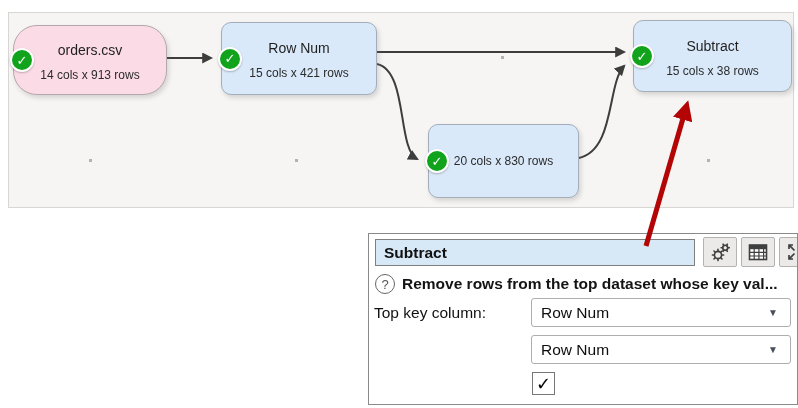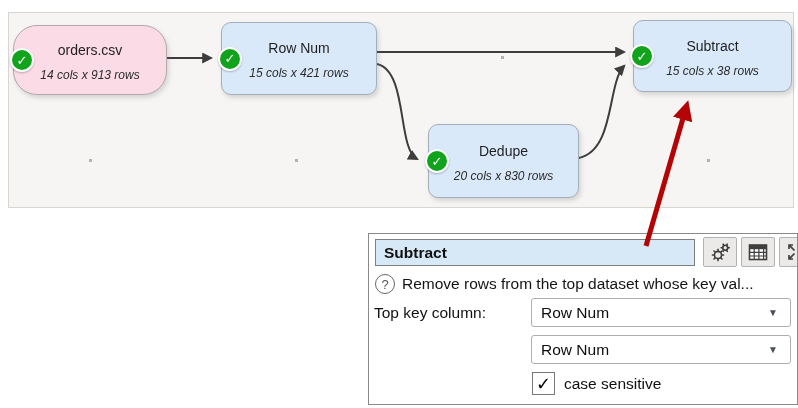--- a/index.html
+++ b/index.html
@@ -21,21 +21,21 @@
   .node{
     position:absolute;box-sizing:border-box;z-index:3;
     display:flex;flex-direction:column;align-items:center;justify-content:center;
     gap:9px;text-align:center;
     border:1px solid #a3aeba;
     box-shadow:2px 3px 4px rgba(120,120,120,.25);
   }
   .node-blue{background:#d9e9fa;border-radius:10px;}
   .node-pink{background:#fbdbe6;border-color:#b3a9ad;border-radius:24px;}
   .node-title{font-size:14px;color:#1f1f1f;line-height:20px;}
-  .node-sub{font-size:12px;color:#2b2b2b;line-height:12px;font-style:italic;}
+  .node-sub{font-size:12px;color:#2b2b2b;line-height:12px;}
   .badge{
     position:absolute;left:-4px;top:50%;transform:translateY(-50%);
     width:20px;height:20px;border-radius:50%;
     background:#12a31c;border:2px solid #ffffff;
     display:flex;align-items:center;justify-content:center;
     color:#fff;font-size:13px;font-weight:bold;line-height:1;
     box-shadow:0 1px 2px rgba(0,0,0,.25);
   }
   #node-orders{left:13px;top:25px;width:154px;height:70px;}
   #node-rownum{left:221px;top:22px;width:156px;height:73px;}
@@ -59,21 +59,21 @@
   }
   #btn-gears{left:334px;}
   #btn-table{left:372px;}
   #btn-expand{left:410px;}
   .help-row{position:absolute;left:6px;top:38px;height:24px;display:flex;align-items:center;gap:7px;}
   .qicon{
     width:20px;height:20px;border:1.5px solid #666;border-radius:50%;
     display:flex;align-items:center;justify-content:center;
     font-size:13px;color:#555;box-sizing:border-box;flex:0 0 auto;
   }
-  .help-text{color:#141414;white-space:nowrap;}
+  .help-text{color:#141414;white-space:nowrap;font-weight:bold;}
   .frow-label{position:absolute;color:#111;white-space:nowrap;}
   #lbl-top{left:5px;top:70px;}
   #lbl-bottom{left:2px;top:107px;}
   .dropdown{
     position:absolute;left:162px;width:260px;height:29px;
     background:#fff;border:1px solid #aeaeae;border-radius:3px;box-sizing:border-box;
     line-height:27px;padding-left:9px;color:#0d0d0d;
   }
   #dd-top{top:64px;}
   #dd-bottom{top:101px;}
@@ -120,21 +120,20 @@
   <div class="node-title">orders.csv</div>
   <div class="node-sub">14 cols x 913 rows</div>
 </div>
 <div class="node node-blue" id="node-rownum">
   <div class="badge">✓</div>
   <div class="node-title">Row Num</div>
   <div class="node-sub">15 cols x 421 rows</div>
 </div>
 <div class="node node-blue" id="node-dedupe">
   <div class="badge">✓</div>
-  <div class="node-title">Dedupe</div>
   <div class="node-sub">20 cols x 830 rows</div>
 </div>
 <div class="node node-blue" id="node-subtract">
   <div class="badge">✓</div>
   <div class="node-title">Subtract</div>
   <div class="node-sub">15 cols x 38 rows</div>
 </div>
 
 <div class="panel">
   <div class="name-field">Subtract</div>
@@ -182,21 +181,20 @@
 
   <div class="dropdown" id="dd-bottom">
     <span>Row Num</span>
     <span class="caret">▼</span>
   </div>
 
   <div class="check-row">
     <div class="checkbox">
       <span>✓</span>
     </div>
-    <div class="check-label">case sensitive</div>
   </div>
 </div>
 
 <svg id="rednote" class="overlay" width="798" height="408" viewBox="0 0 798 408">
   <defs>
     <marker id="rh" viewBox="0 0 10 10" refX="6" refY="5" markerWidth="4" markerHeight="4" orient="auto">
       <path d="M0,0 L10,5 L0,10 Z" fill="#b40506"></path>
     </marker>
   </defs>
   <path d="M646,246 L686,108" stroke="#b40506" stroke-width="5" fill="none" marker-end="url(#rh)"></path>

